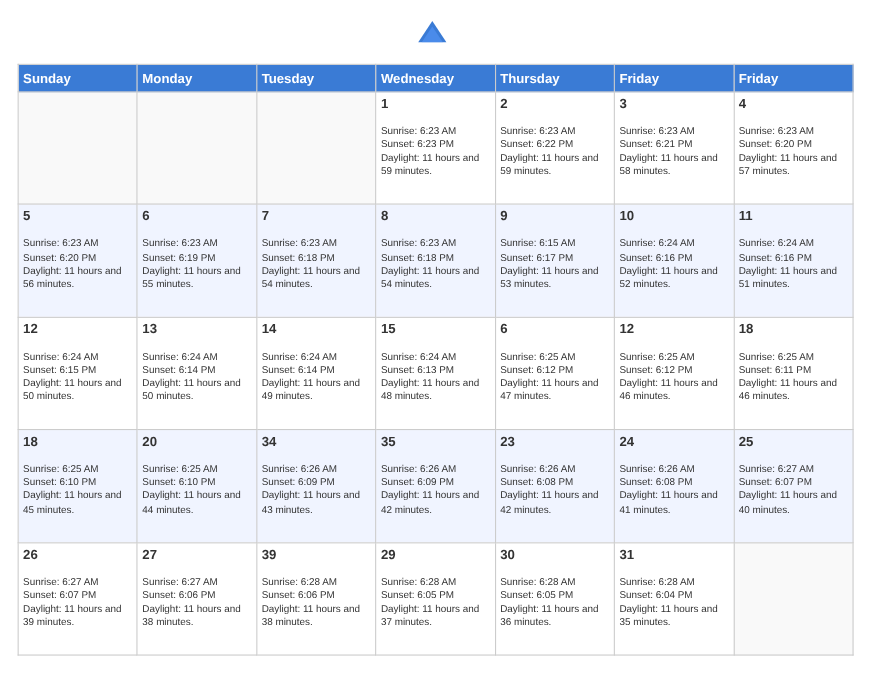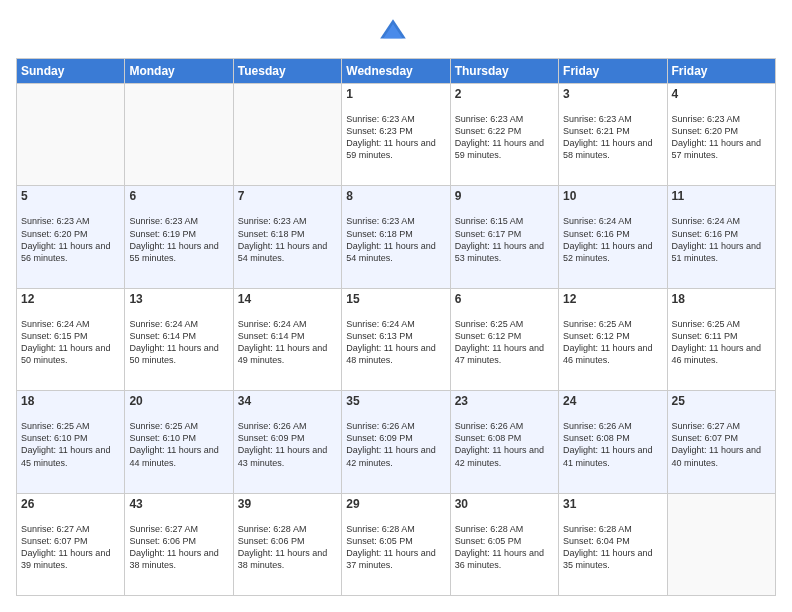--- a/index.html
+++ b/index.html
@@ -327,21 +327,21 @@
         </tr>
         <tr class="row-white">
           <td>
             <div class="day-num">26</div>
             <div class="day-info">Sunrise: 6:27 AM
 Sunset: 6:07 PM
 Daylight: 11 hours
 and 39 minutes.</div>
           </td>
           <td>
-            <div class="day-num">43</div>
+            <div class="day-num">27</div>
             <div class="day-info">Sunrise: 6:27 AM
 Sunset: 6:06 PM
 Daylight: 11 hours
 and 38 minutes.</div>
           </td>
           <td>
             <div class="day-num">39</div>
             <div class="day-info">Sunrise: 6:28 AM
 Sunset: 6:06 PM
 Daylight: 11 hours

